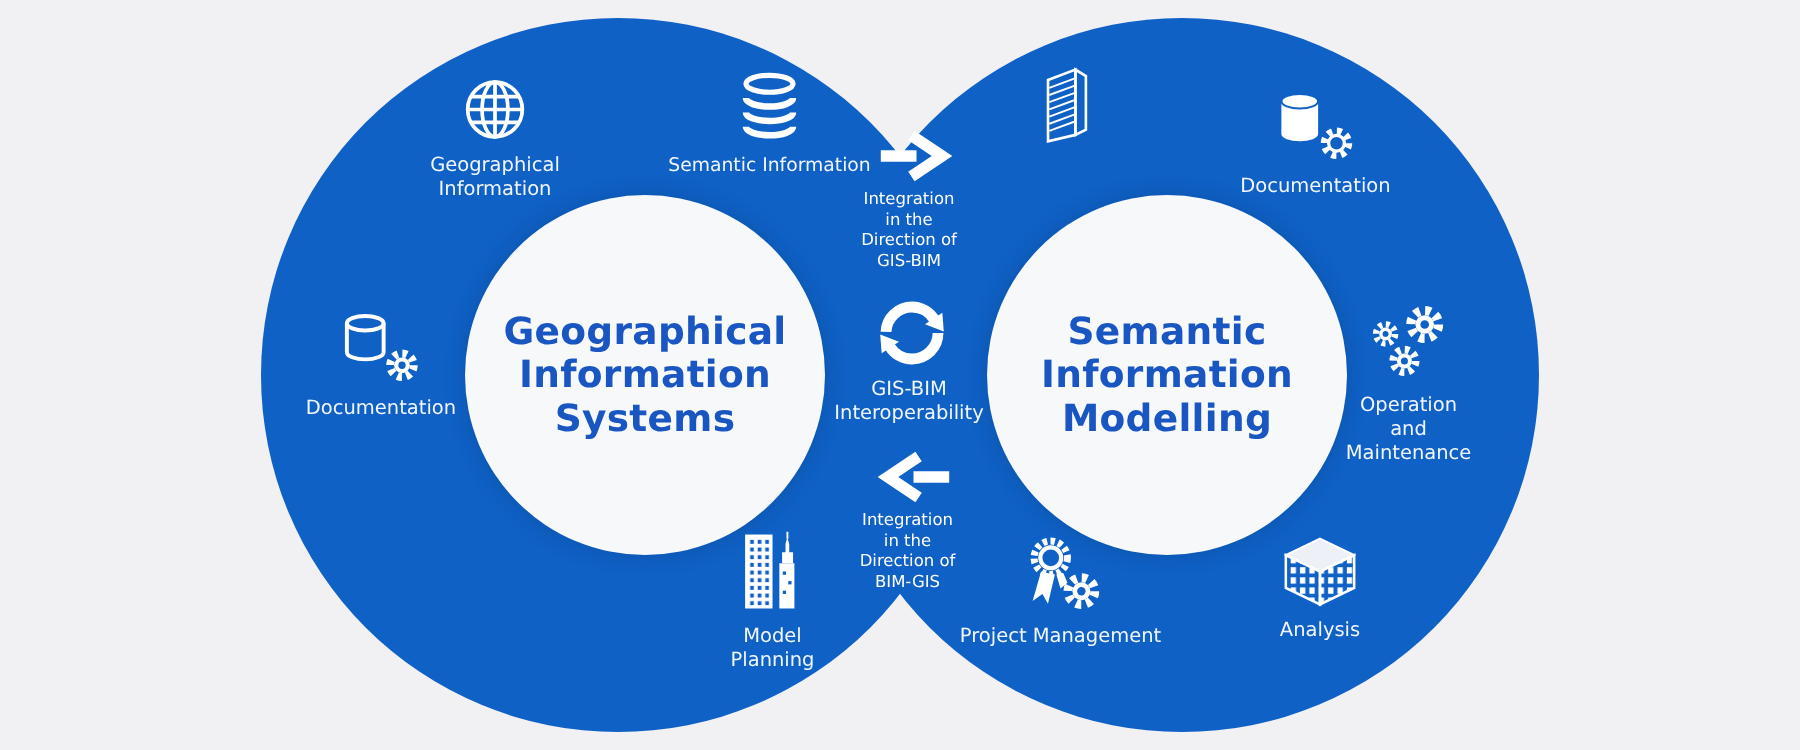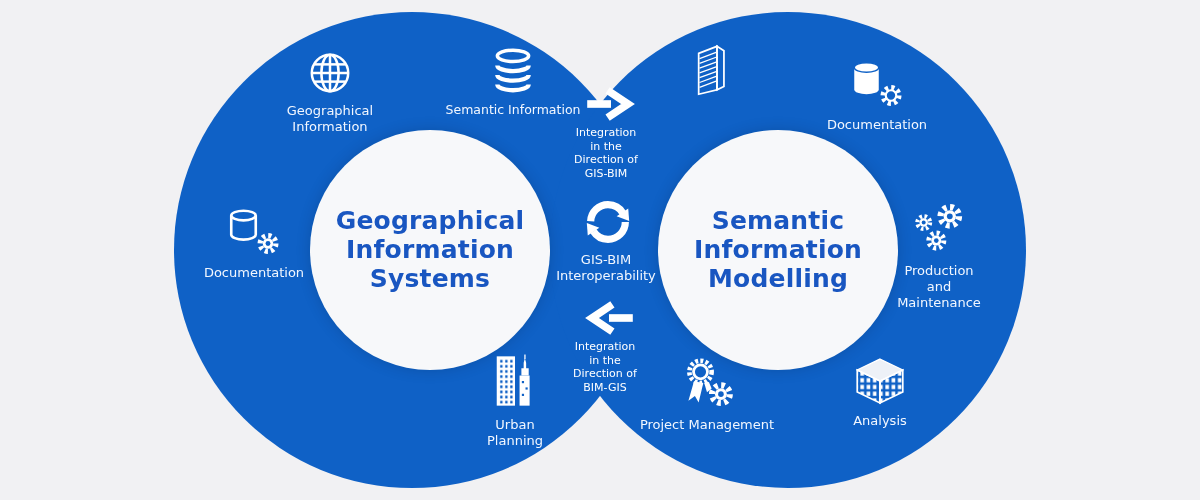--- a/index.html
+++ b/index.html
@@ -112,21 +112,21 @@
       <rect x="5" y="5" width="16" height="50" fill="url(#win-solid)"></rect>
       <rect x="28" y="24" width="11" height="33" fill="#fff"></rect>
       <polygon points="30,24 30,16 32.5,16 32.5,10 33.8,5 35.2,10 35.2,16 38,16 38,24" fill="#fff"></polygon>
       <rect x="33.2" y="1" width="1.4" height="5" fill="#fff"></rect>
       <g style="fill:var(--circle-blue)">
         <rect x="30.5" y="30" width="2.4" height="2.4"></rect>
         <rect x="34.5" y="37" width="2.4" height="2.4"></rect>
         <rect x="30.5" y="44" width="2.4" height="2.4"></rect>
       </g>
     </svg>
-    <div class="label">Urban
+    <div class="label">Model
 Planning</div>
   </div>
 
   <div class="center-icon" style="left:584px;top:87px">
     <svg width="54" height="34" viewBox="0 0 60 40">
       <g fill="none" stroke="#fff" stroke-width="9">
         <path d="M2 20 H30"></path>
         <path d="M26 4 L50 20 L26 36"></path>
       </g>
     </svg>
@@ -185,21 +185,21 @@
     </svg>
     <div class="label">Documentation</div>
   </div>
 
   <div class="item" style="left:880px;top:200px;width:118px">
     <svg width="54" height="56" viewBox="0 0 60 62">
       <use href="#gear-solid" x="26" y="2" width="32" height="32"></use>
       <use href="#gear-solid" x="2" y="14" width="22" height="22"></use>
       <use href="#gear-solid" x="14" y="32" width="26" height="26"></use>
     </svg>
-    <div class="label">Production
+    <div class="label">Operation
 and
 Maintenance</div>
   </div>
 
   <div class="item" style="left:824px;top:356px;width:112px">
     <svg width="54" height="50" viewBox="0 0 64 58">
       <polygon points="32,3 59,16 32,29 5,16" fill="#edf1f7" stroke="#fff" stroke-width="1.5"></polygon>
       <polygon points="5,16 32,29 32,55 5,42" fill="url(#win-white)" stroke="#fff" stroke-width="2"></polygon>
       <polygon points="59,16 32,29 32,55 59,42" fill="url(#win-white)" stroke="#fff" stroke-width="2"></polygon>
     </svg>

